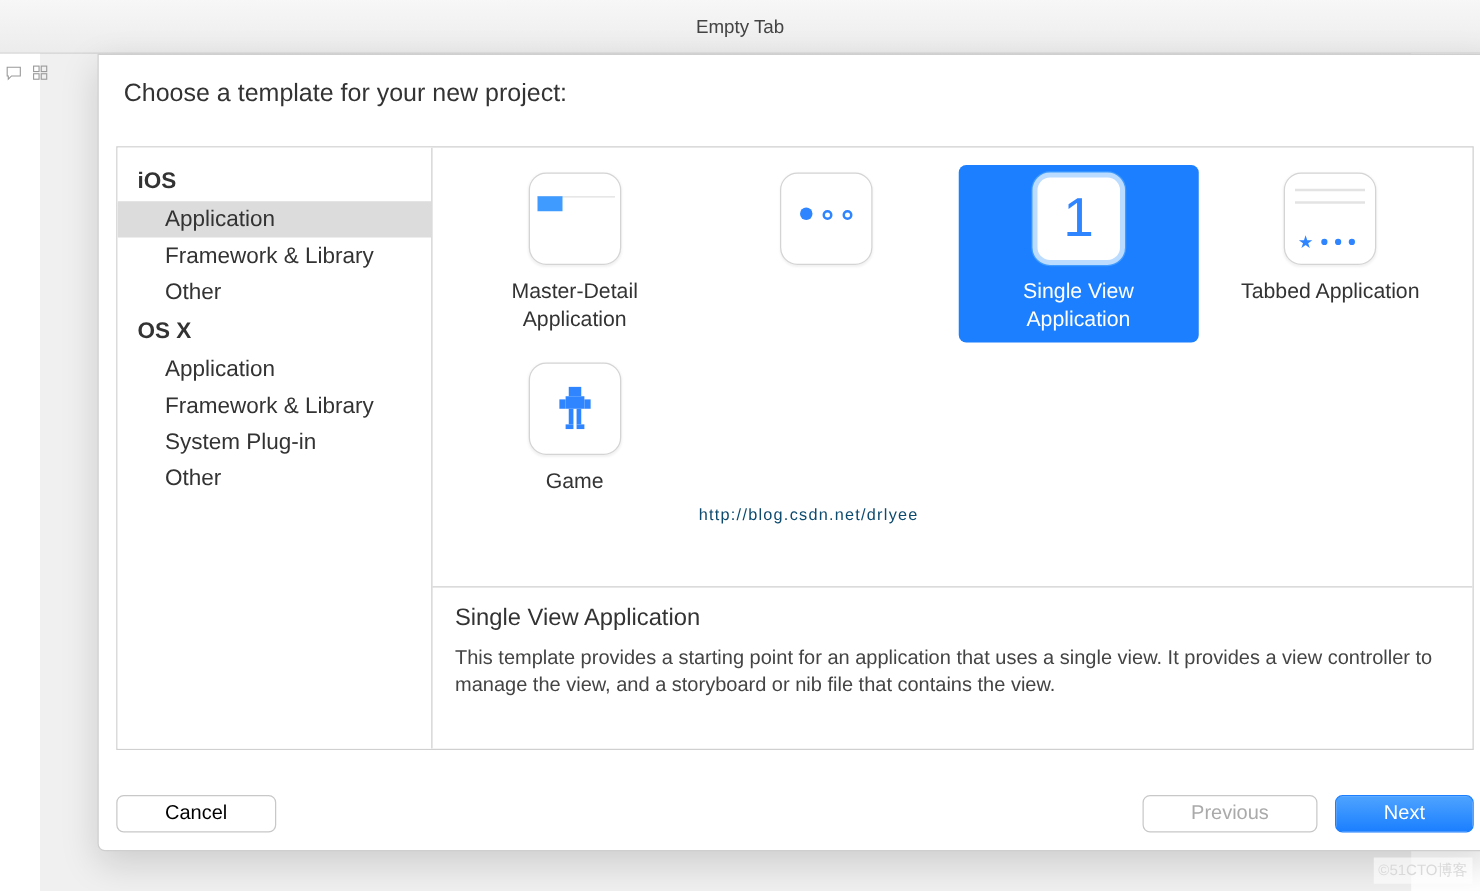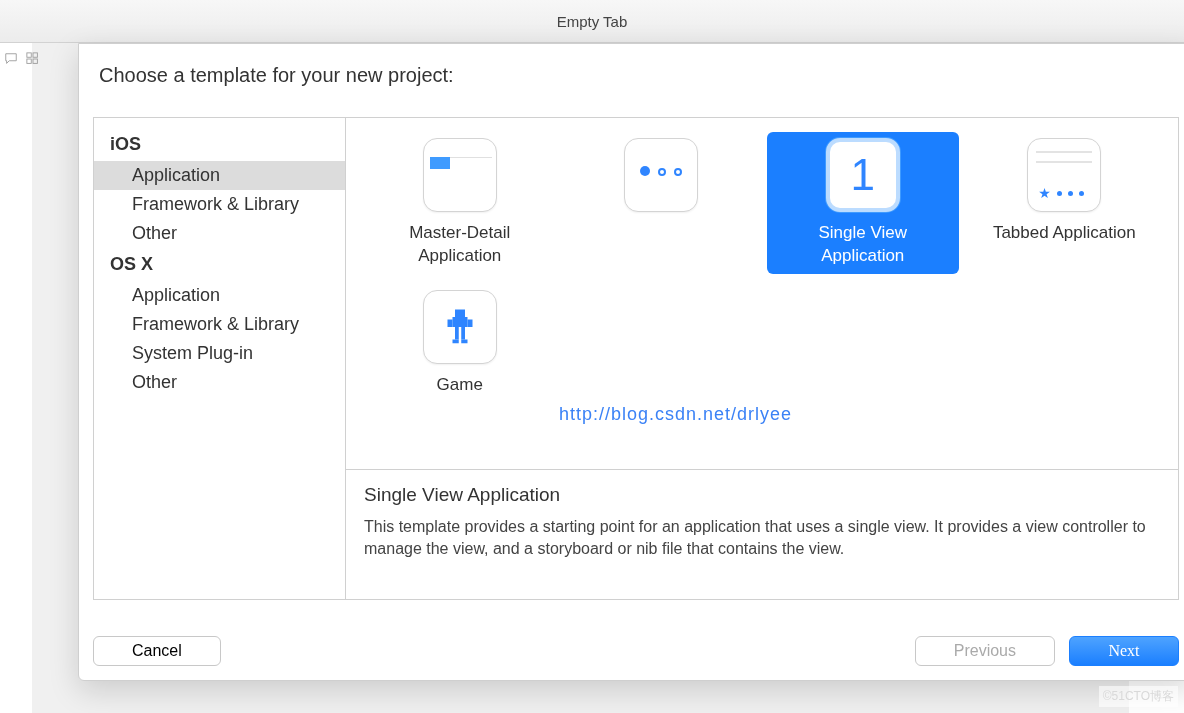--- a/index.html
+++ b/index.html
@@ -125,27 +125,27 @@
     padding: 5px 38px;
     font-size:16px;
     border-radius:6px;
     border:1px solid #c8c8c8;
     background:#fff;
     cursor:default;
   }
   .btn-row-right { display:flex; gap:14px; }
   .btn.primary {
     background: linear-gradient(#4ea3ff,#1b7fff);
-    color:#fff; border:1px solid #1b7fff;font-family:Liberation Serif, serif;
+    color:#fff; border:1px solid #1b7fff;
   }
   .btn.disabled { color:#aaa; }
 
   .watermark {
     position:absolute; left:480px; top:360px;
-    font-size:18px; color:#3b82f6; letter-spacing:1px;
+    font-size:13px; color:#0c4a6e; letter-spacing:1px;
   }
   .corner {
     position:absolute; right:6px; bottom:6px;
     font-size:12px; color:#d9d9d9; background:rgba(255,255,255,0.6);
     padding:2px 4px;
   }
 
   
   .ico-master { width:100%; height:100%; position:relative; }
   .ico-master::before{content:"";position:absolute;left:6px;top:6px;width:62px;height:12px;border-bottom:1px solid #e0e0e0;}

